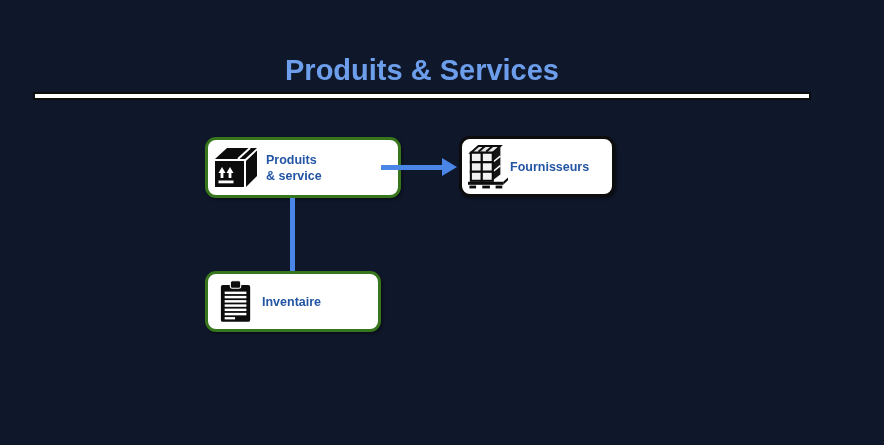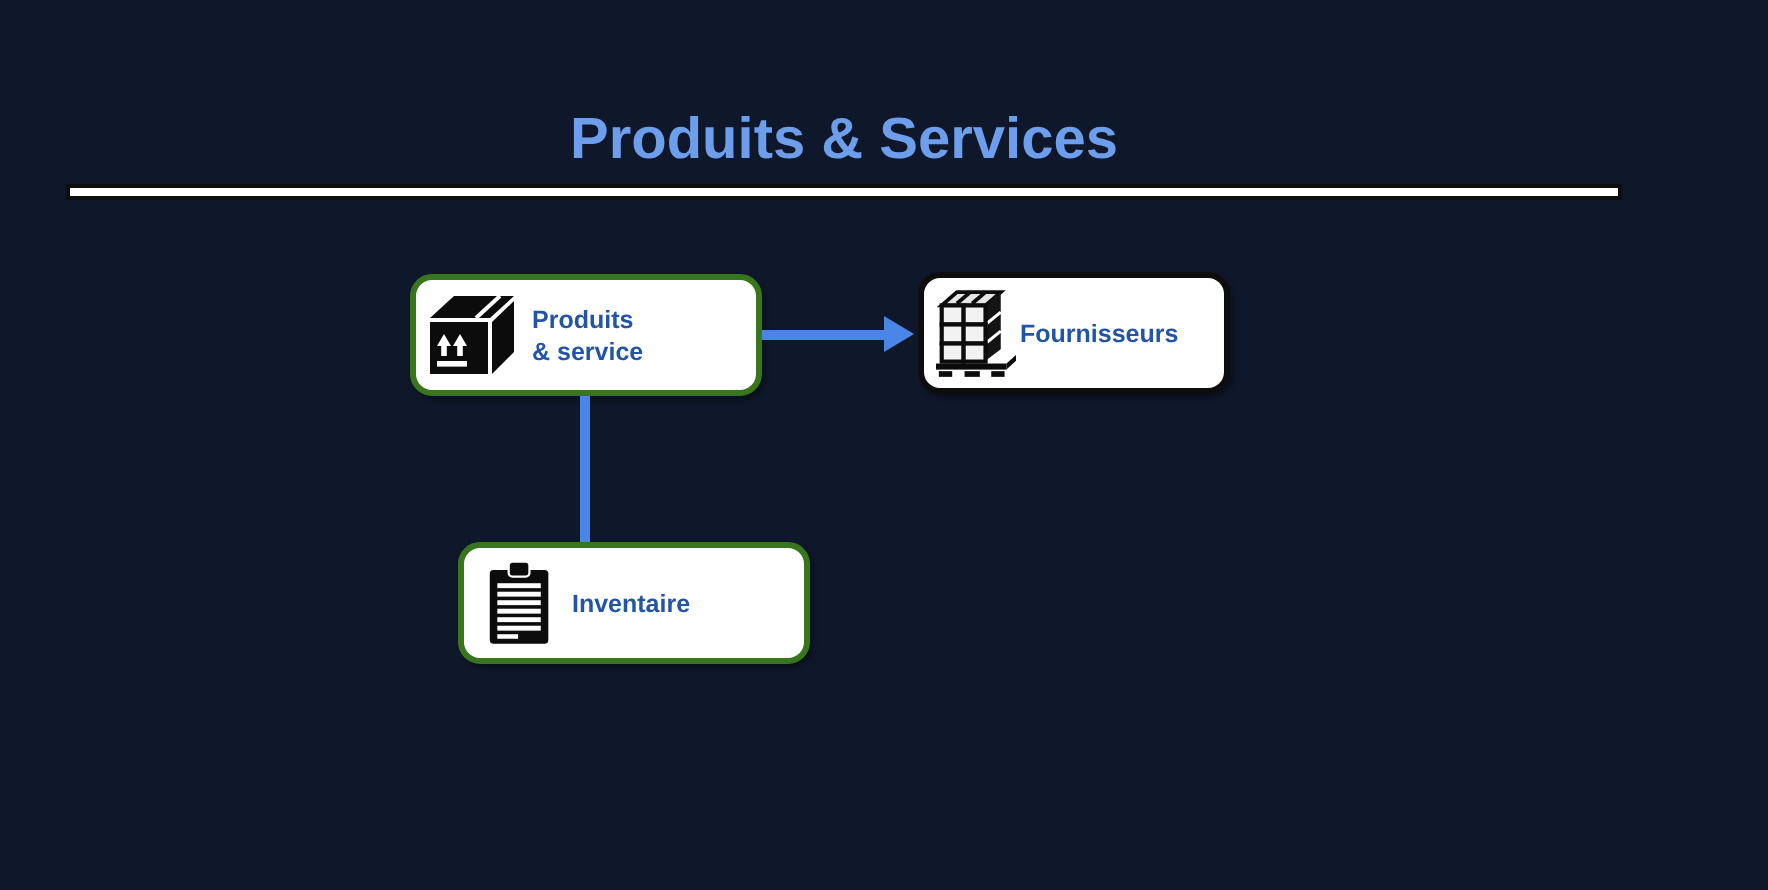--- a/index.html
+++ b/index.html
@@ -17,25 +17,25 @@
   }
   .node{
     position:absolute;box-sizing:border-box;height:61px;background:#ffffff;
     border-radius:11px;display:flex;align-items:center;
     box-shadow:1.5px 2px 2.5px rgba(0,0,0,0.35);cursor:pointer;
   }
   .node-label{
     font-size:12.5px;font-weight:bold;color:#2355a4;line-height:16px;
   }
   .node-label span{display:block;}
-  #node-produits{left:205px;top:137px;width:176px;border:3px solid #38761d;padding-left:5px;}
+  #node-produits{left:205px;top:137px;width:196px;border:3px solid #38761d;padding-left:5px;}
   #node-produits .node-label{margin-left:7px;}
   #node-fournisseurs{left:459px;top:136px;width:156px;border:3px solid #0d0d0d;padding-left:6px;}
   #node-fournisseurs .node-label{margin-left:2px;}
-  #node-inventaire{left:205px;top:271px;width:176px;border:3px solid #38761d;padding-left:11px;margin-left:24px;}
+  #node-inventaire{left:205px;top:271px;width:176px;border:3px solid #38761d;padding-left:11px;}
   #node-inventaire .node-label{margin-left:9px;}
   .connector-h{position:absolute;left:381px;top:165px;width:62px;height:5px;background:#4a86e8;}
   .arrowhead-right{
     position:absolute;left:442px;top:158px;width:0;height:0;
     border-top:9px solid transparent;border-bottom:9px solid transparent;
     border-left:15px solid #4a86e8;
   }
   .connector-v{position:absolute;left:290px;top:198px;width:5px;height:73px;background:#4a86e8;}
   .icon{flex:0 0 auto;display:block;}
 </style>

